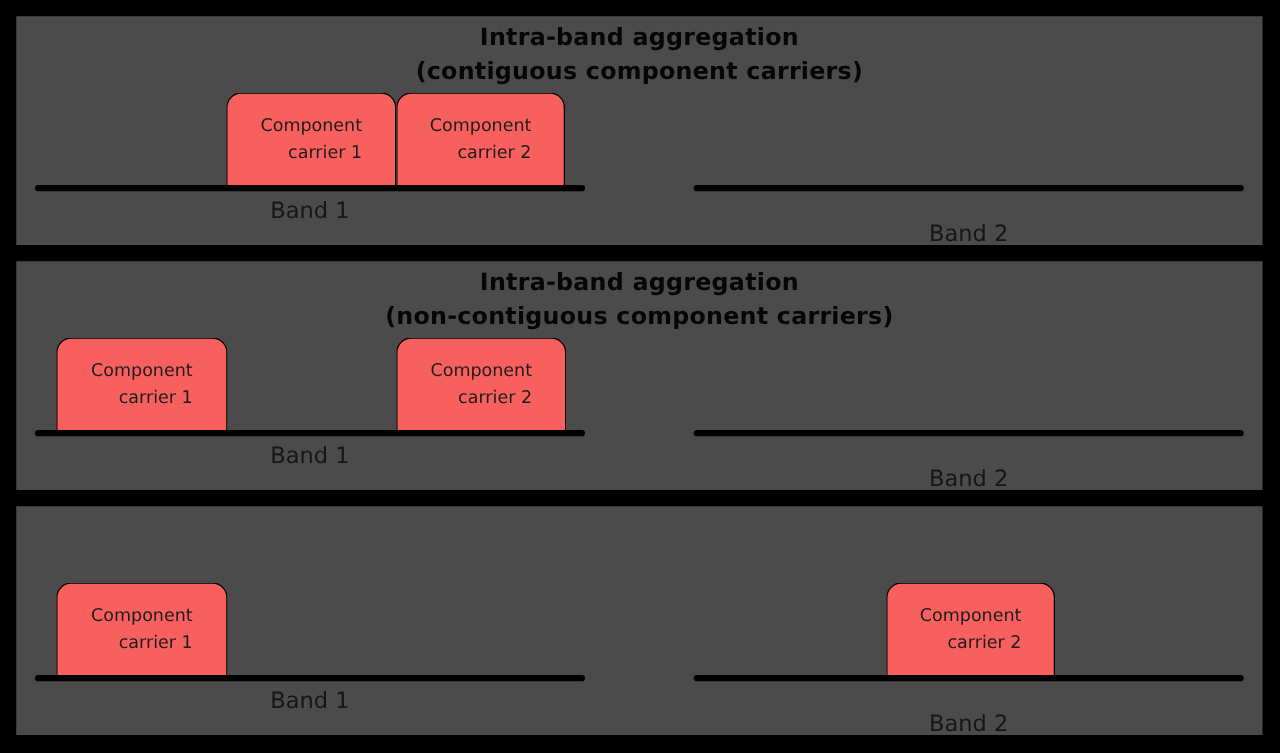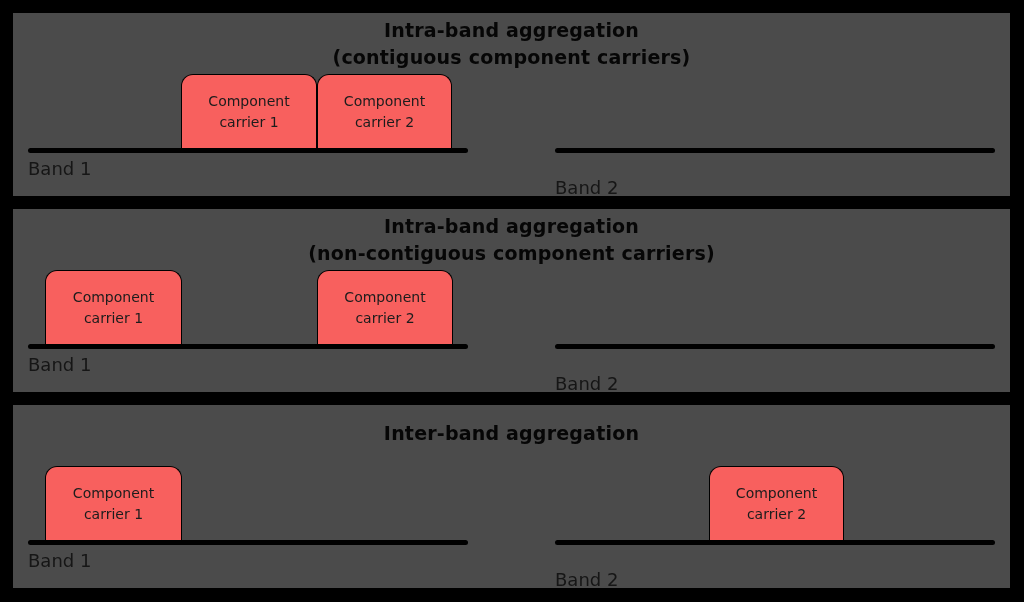--- a/index.html
+++ b/index.html
@@ -38,36 +38,36 @@
   .band-line {
     position: absolute; top: 135px; height: 5px;
     background: var(--band-line, #000);
     border-radius: 3px;
   }
   .band-line-left  { left: 15px;  width: 440px; }
   .band-line-right { left: 542px; width: 440px; }
 
   .band-label {
     position: absolute; top: 145px;
-    width: 440px; 
+    width: 440px; text-align: center;
     font-size: 18px;
     color: var(--label-text, #161616);
   }
   .band-label-left  { left: 15px; }
   .band-label-right { left: 542px; margin-top: 19px; }
 
   .carrier {
     position: absolute; top: 61px; height: 74px;
     background: var(--carrier-fill, #f8605e);
     border: 1.5px solid var(--carrier-border, #000);
     border-bottom: none;
     border-radius: 12px 12px 0 0;
     box-sizing: border-box;
     display: flex; align-items: center; justify-content: center;
-    text-align: center;
+    text-align: right;
   }
   .carrier-label {
     font-size: 14px; line-height: 21px;
     color: #1c1c1c;
     white-space: pre-line;
   }
   #panel1 .carrier-a { left: 168px; width: 136px; }
   #panel1 .carrier-b { left: 304px; width: 135px; }
   #panel2 .carrier-a { left: 32px;  width: 137px; }
   #panel2 .carrier-b { left: 304px; width: 136px; }
@@ -107,21 +107,20 @@
       <span class="carrier-label">Component
 carrier 2</span>
     </div>
     <div class="band-line band-line-left"></div>
     <div class="band-line band-line-right"></div>
     <div class="band-label band-label-left">Band 1</div>
     <div class="band-label band-label-right">Band 2</div>
   </div>
 
   <div class="panel" id="panel3">
-    <div class="panel-title">Inter-band aggregation</div>
     <div class="carrier carrier-a">
       <span class="carrier-label">Component
 carrier 1</span>
     </div>
     <div class="carrier carrier-b">
       <span class="carrier-label">Component
 carrier 2</span>
     </div>
     <div class="band-line band-line-left"></div>
     <div class="band-line band-line-right"></div>

